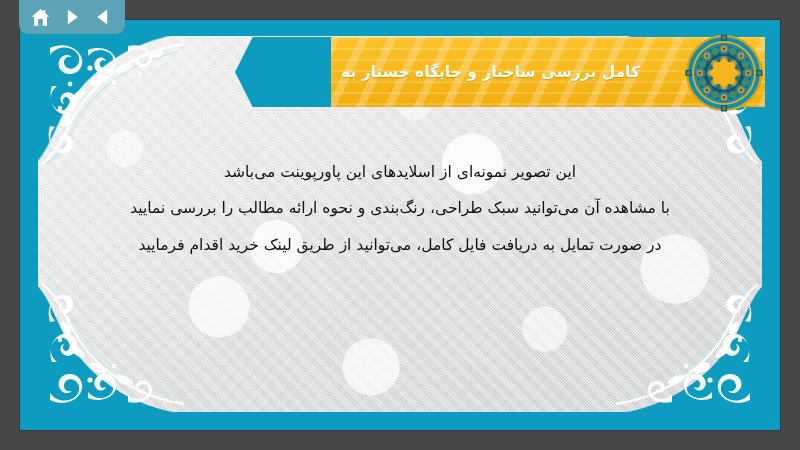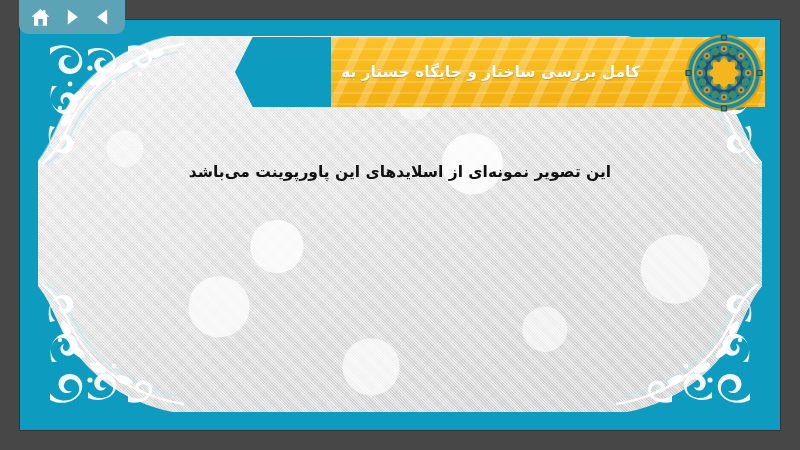--- a/index.html
+++ b/index.html
@@ -167,21 +167,21 @@
     right: 40px;
     top: 118px;
     text-align: center;
     direction: rtl;
     z-index: 20;
   }
   .body-line {
     color: #111111;
     font-size: 15.5px;
     line-height: 2.35;
-    font-weight: 700;
+    font-weight: 400;
     white-space: nowrap;
     text-align: center;
     direction: rtl;
   }
 </style>
 </head>
 <body>
 
 <div id="stage">
 
@@ -340,20 +340,22 @@
             <ellipse cx="30" cy="86" rx="7.5" ry="3.6" transform="rotate(-58 30 86)"></ellipse>
             <circle cx="54" cy="34" r="2.6"></circle>
             <circle cx="78" cy="48" r="2.4"></circle>
             <circle cx="24" cy="74" r="2.2"></circle>
           </g>
         </svg>
       </div>
 
       <div id="body-text">
         <div class="body-line">این تصویر نمونه‌ای از اسلایدهای این پاورپوینت می‌باشد</div>
+        <div class="body-line">با مشاهده آن می‌توانید سبک طراحی، رنگ‌بندی و نحوه ارائه مطالب را بررسی نمایید</div>
+        <div class="body-line">در صورت تمایل به دریافت فایل کامل، می‌توانید از طریق لینک خرید اقدام فرمایید</div>
       </div>
 
     </div>
 
     <div id="title-banner">
       <div id="banner-arrow"></div>
       <div id="banner-body">
         <div class="title-line">کامل بررسی ساختار و جایگاه جستار به</div>
       </div>
     </div>

